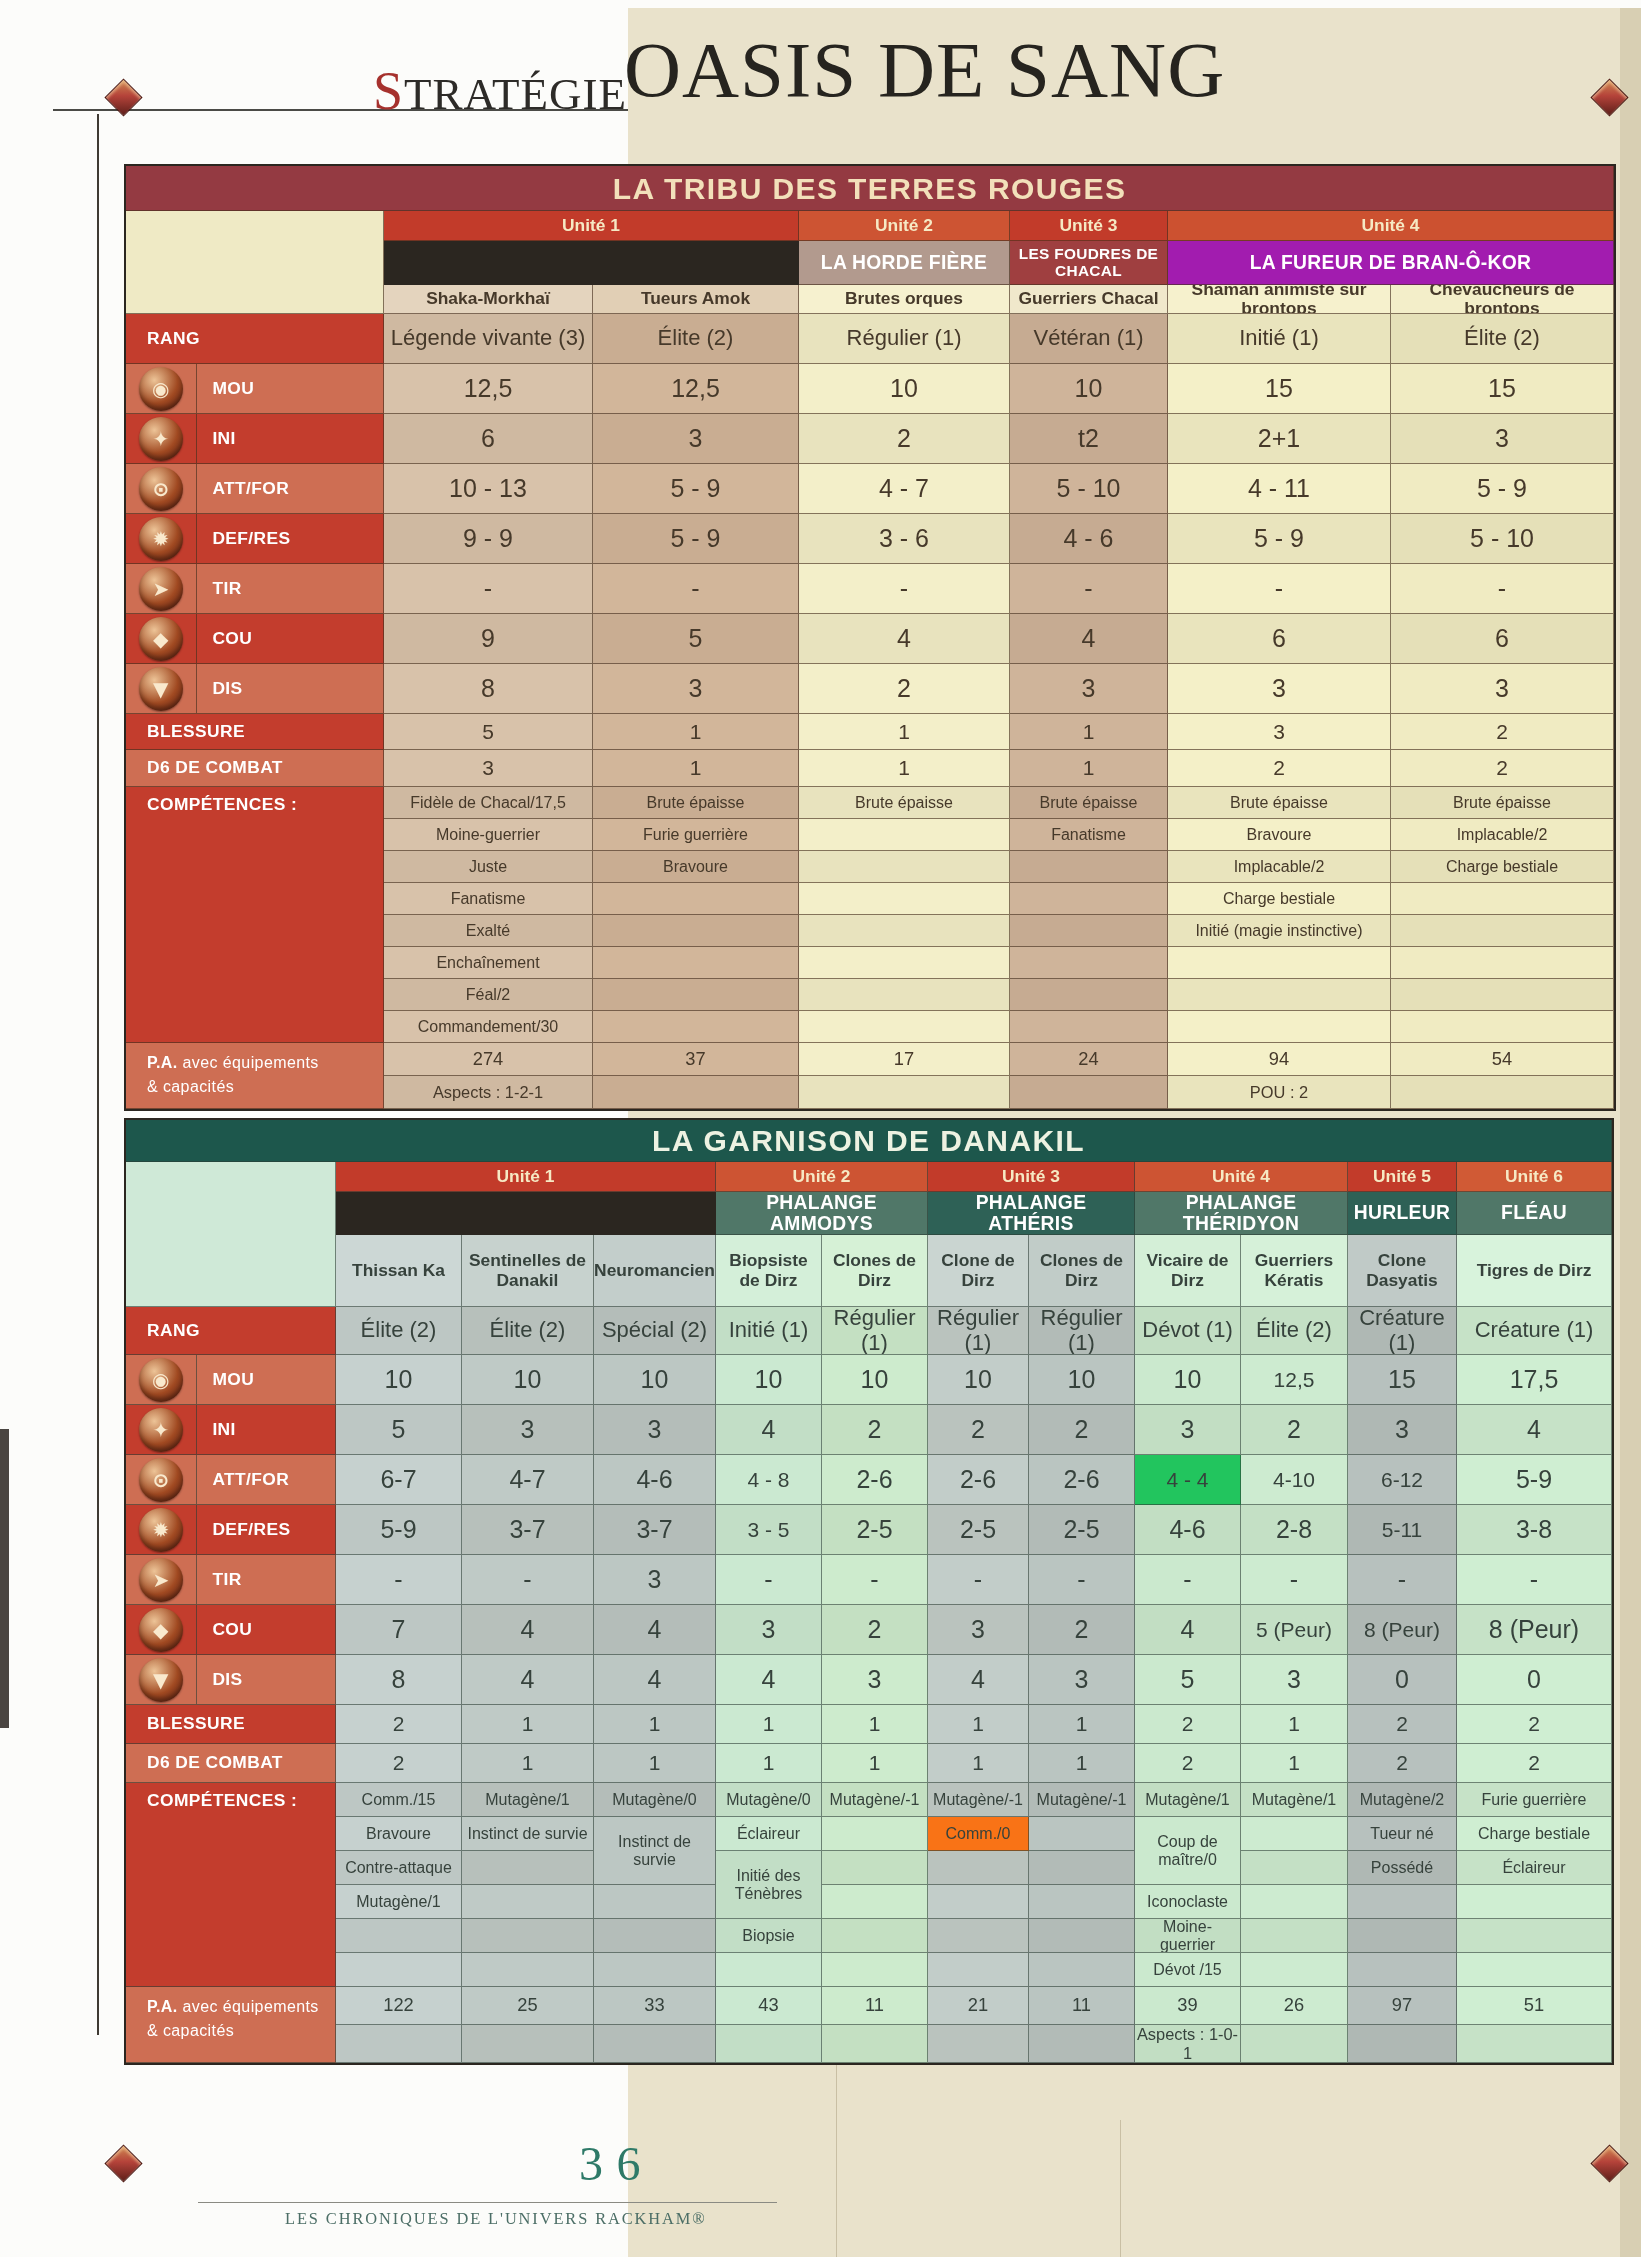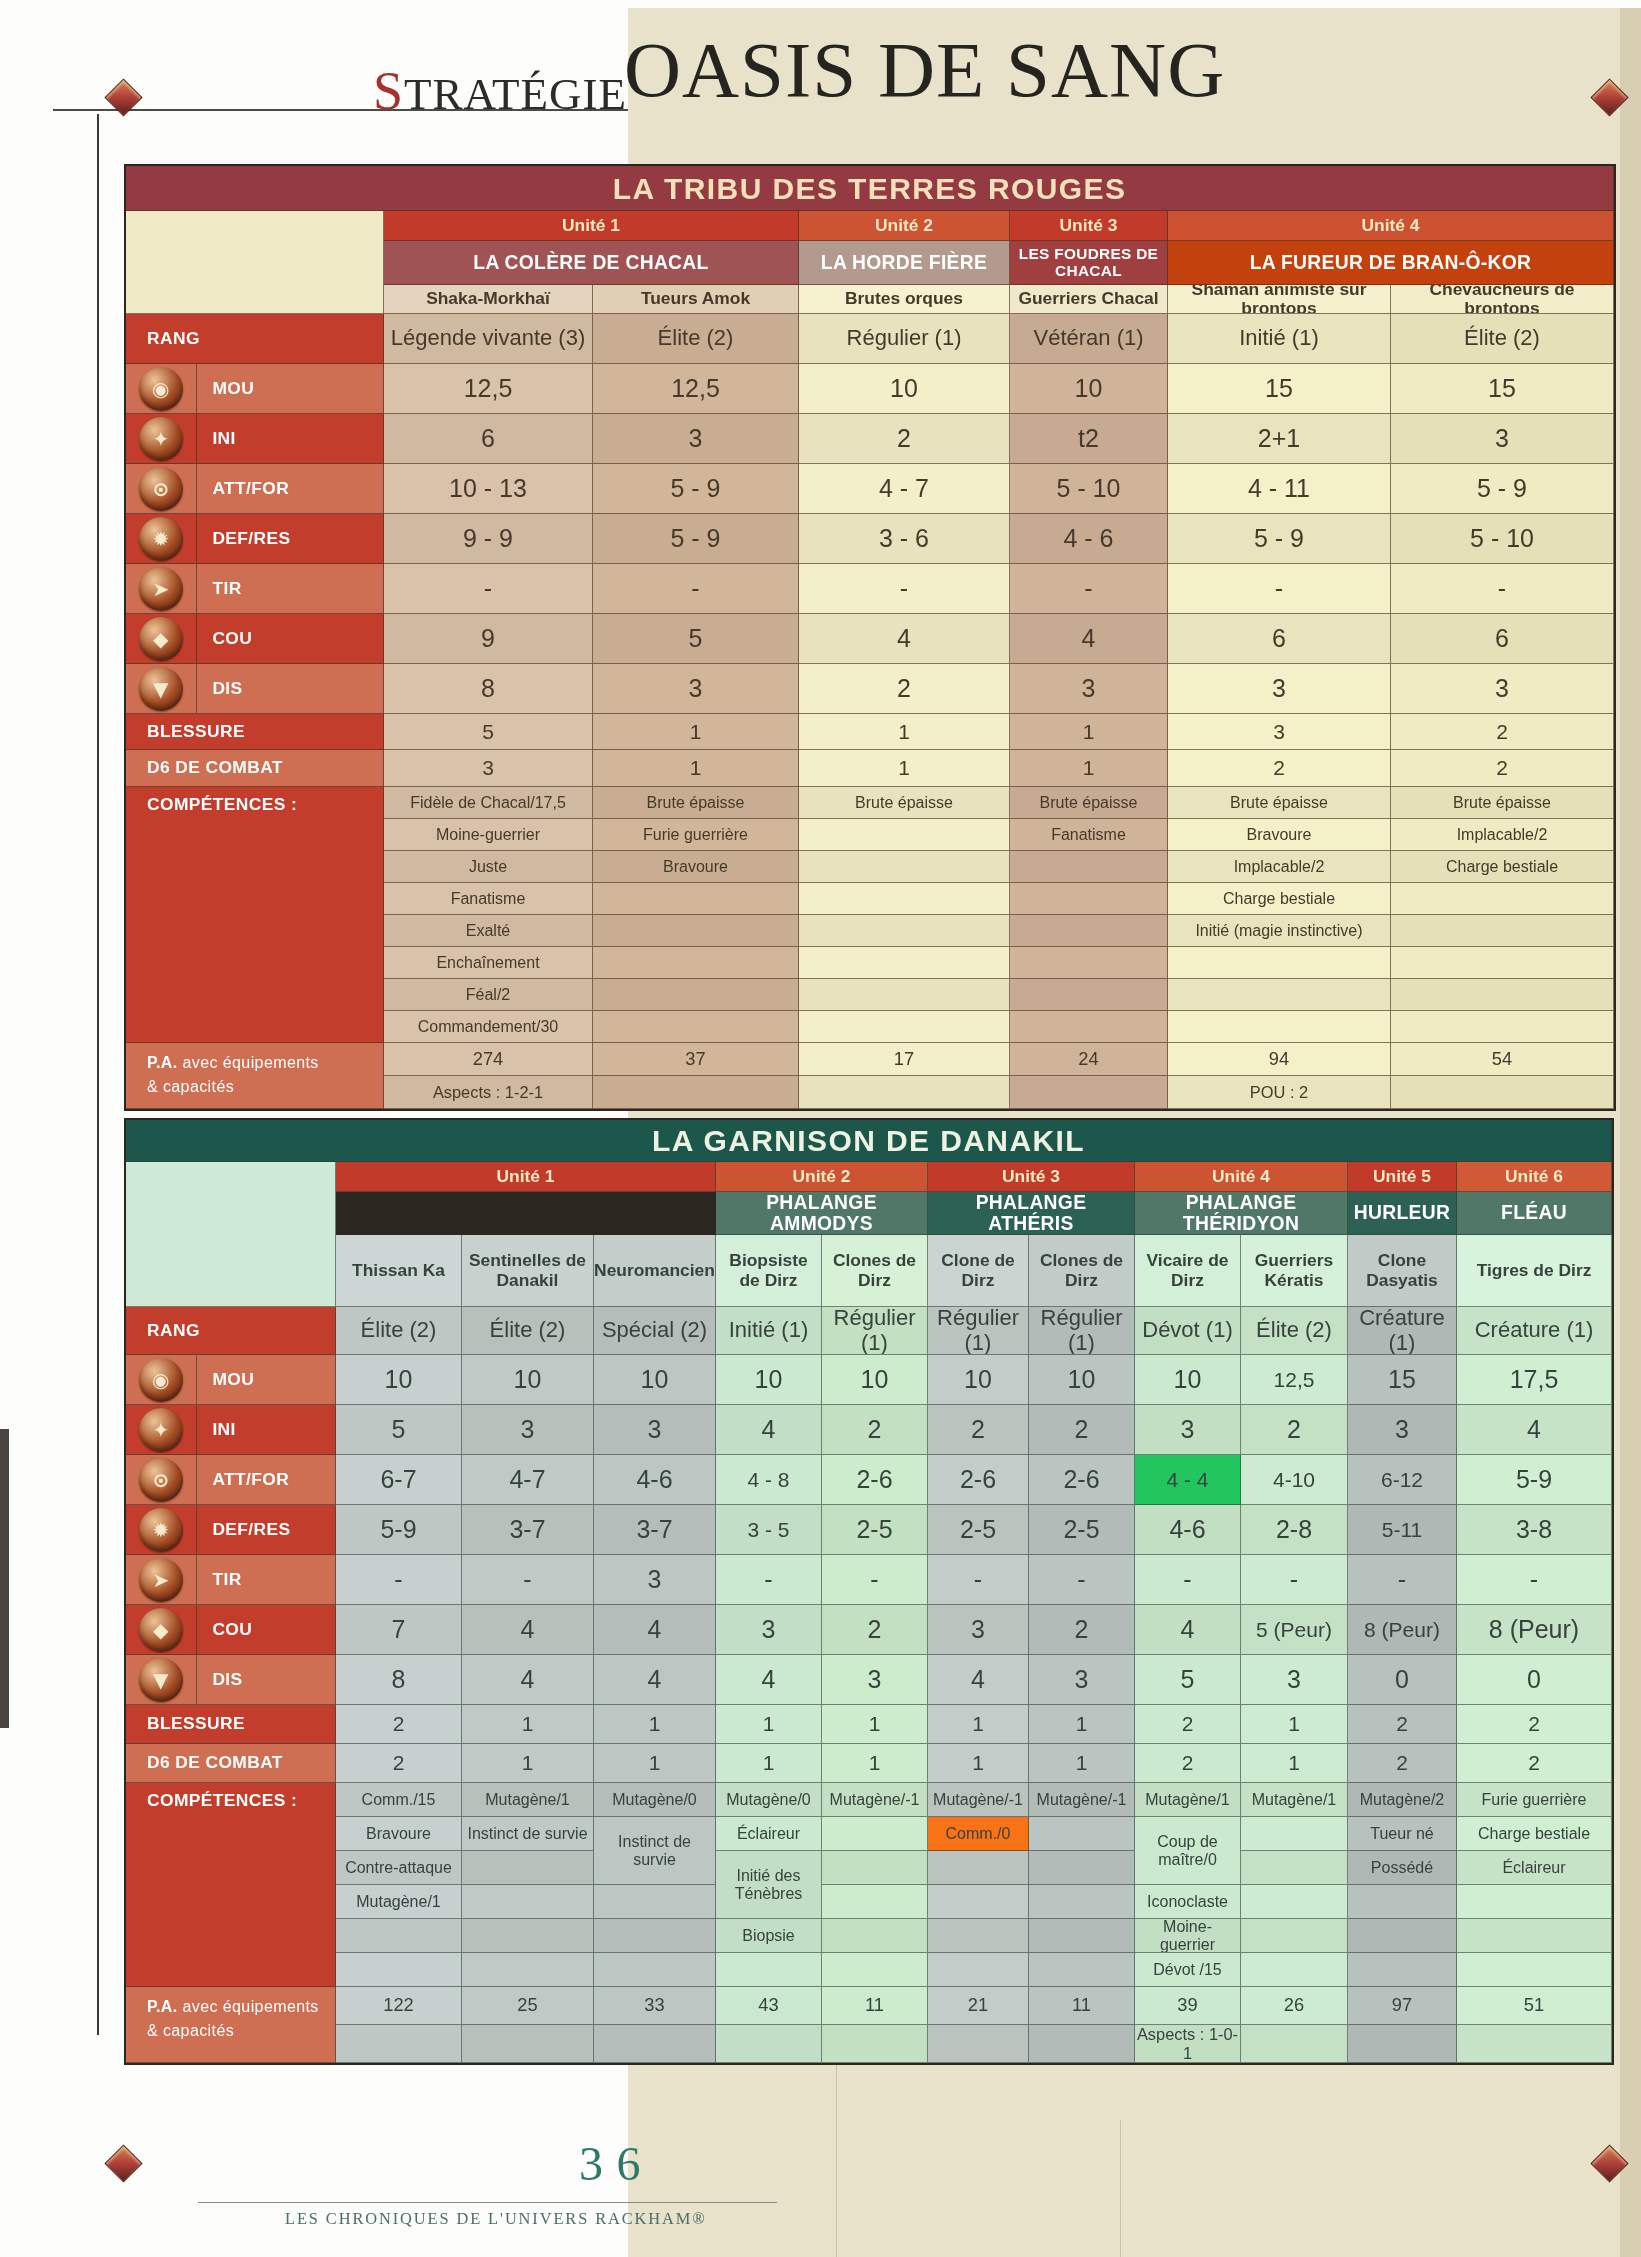--- a/index.html
+++ b/index.html
@@ -76,27 +76,26 @@
   <div class="diamond" style="left:1596px;top:2150px;"></div>
 
   <div class="vline" style="left:97px;top:114px;width:1.9px;height:1921px;"></div>
   <div class="crease" style="left:836px;top:2035px;height:222px;"></div>
   <div class="crease" style="left:1120px;top:2120px;height:137px;"></div>
 
   <div id="t1" class="tbl" style="left: 124px; top: 135px; grid-template-columns: 258px 209px 206px 211px 158px 223px 223px; grid-template-rows: 45px 30px 44px 29px 50px 50px 50px 50px 50px 50px 50px 50px 36px 37px 32px 32px 32px 32px 32px 32px 32px 32px 33px 33px;">
       <div class="cl titlebar" style="grid-area: 1 / 1 / auto / span 7; background: rgb(148, 58, 66); color: rgb(242, 224, 186);">LA TRIBU DES TERRES ROUGES</div>
       <div class="cl " style="grid-area: 2 / 1 / span 3; background: rgb(239, 234, 197);"></div>
       <div class="cl unite" style="grid-area: 2 / 2 / auto / span 2; background: rgb(194, 59, 42);">Unité 1</div>
-      <div class="cl uname" style="grid-area: 3 / 2 / auto / span 2; background: rgb(159, 83, 84);">LA COLÈRE DE CHACAL</div>
       <div class="cl unite" style="grid-area: 2 / 4; background: rgb(205, 84, 51);">Unité 2</div>
       <div class="cl uname" style="grid-area: 3 / 4; background: rgb(178, 154, 142);">LA HORDE FIÈRE</div>
       <div class="cl unite" style="grid-area: 2 / 5; background: rgb(194, 59, 42);">Unité 3</div>
       <div class="cl uname" style="grid-area: 3 / 5; background: rgb(159, 63, 64); font-size: 15.4px;">LES FOUDRES DE CHACAL</div>
       <div class="cl unite" style="grid-area: 2 / 6 / auto / span 2; background: rgb(204, 81, 48);">Unité 4</div>
-      <div class="cl uname" style="grid-area: 3 / 6 / auto / span 2; background: #c2410c;">LA FUREUR DE BRAN-Ô-KOR</div>
+      <div class="cl uname" style="grid-area: 3 / 6 / auto / span 2; background: #a21caf;">LA FUREUR DE BRAN-Ô-KOR</div>
       <div class="cl chead" style="grid-area: 4 / 2; background: rgb(228, 212, 190);">Shaka-Morkhaï</div>
       <div class="cl chead" style="grid-area: 4 / 3; background: rgb(225, 207, 181);">Tueurs Amok</div>
       <div class="cl chead" style="grid-area: 4 / 4; background: rgb(246, 241, 207);">Brutes orques</div>
       <div class="cl chead" style="grid-area: 4 / 5; background: rgb(240, 232, 203);">Guerriers Chacal</div>
       <div class="cl chead" style="grid-area: 4 / 6; background: rgb(246, 241, 205);">Shaman animiste sur brontops</div>
       <div class="cl chead" style="grid-area: 4 / 7; background: rgb(243, 238, 201);">Chevaucheurs de brontops</div>
       <div class="cl lab red" style="grid-area: 5 / 1;">RANG</div>
       <div class="cl val rang sh" style="grid-area: 5 / 2; background: rgb(216, 194, 170);">Légende vivante (3)</div>
       <div class="cl val rang sh" style="grid-area: 5 / 3; background: rgb(210, 182, 154);">Élite (2)</div>
       <div class="cl val rang sh" style="grid-area: 5 / 4; background: rgb(243, 239, 201);">Régulier (1)</div>

